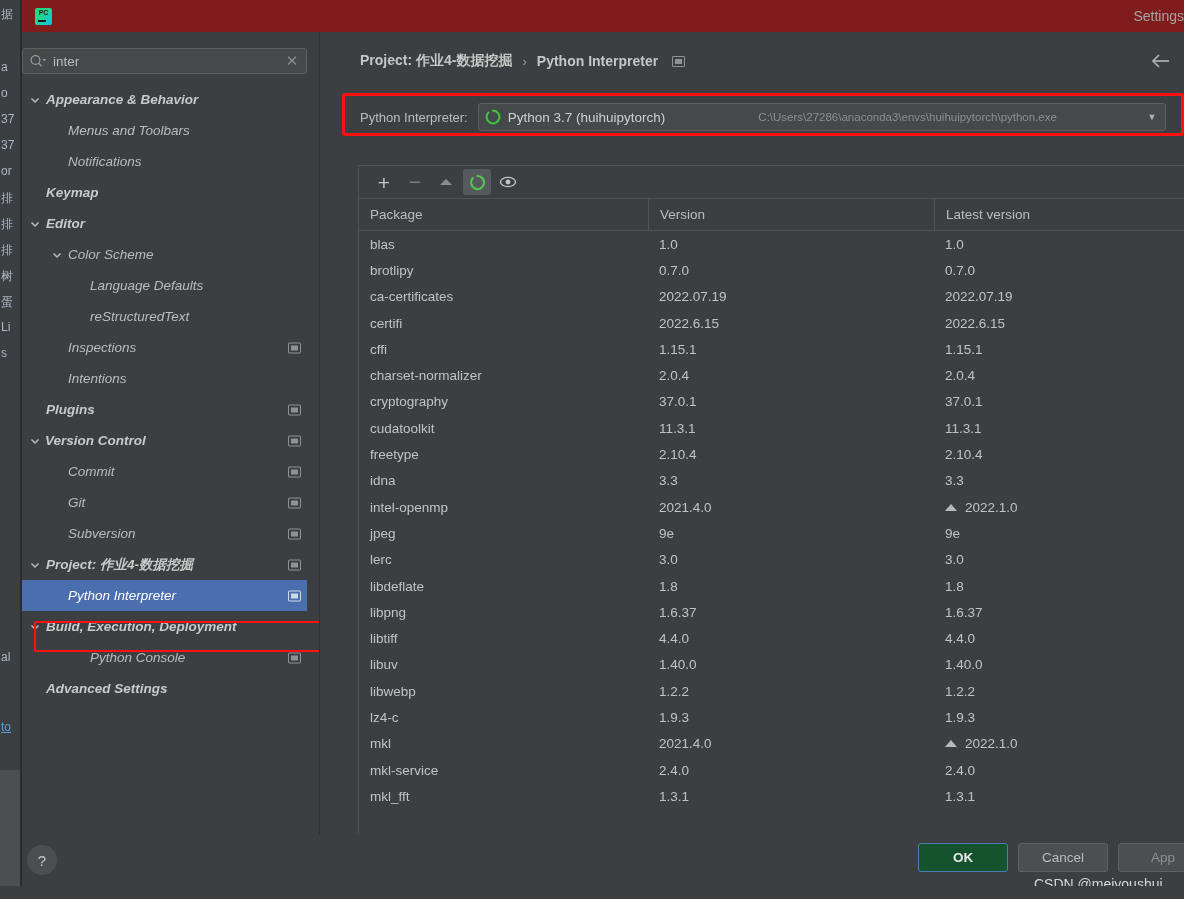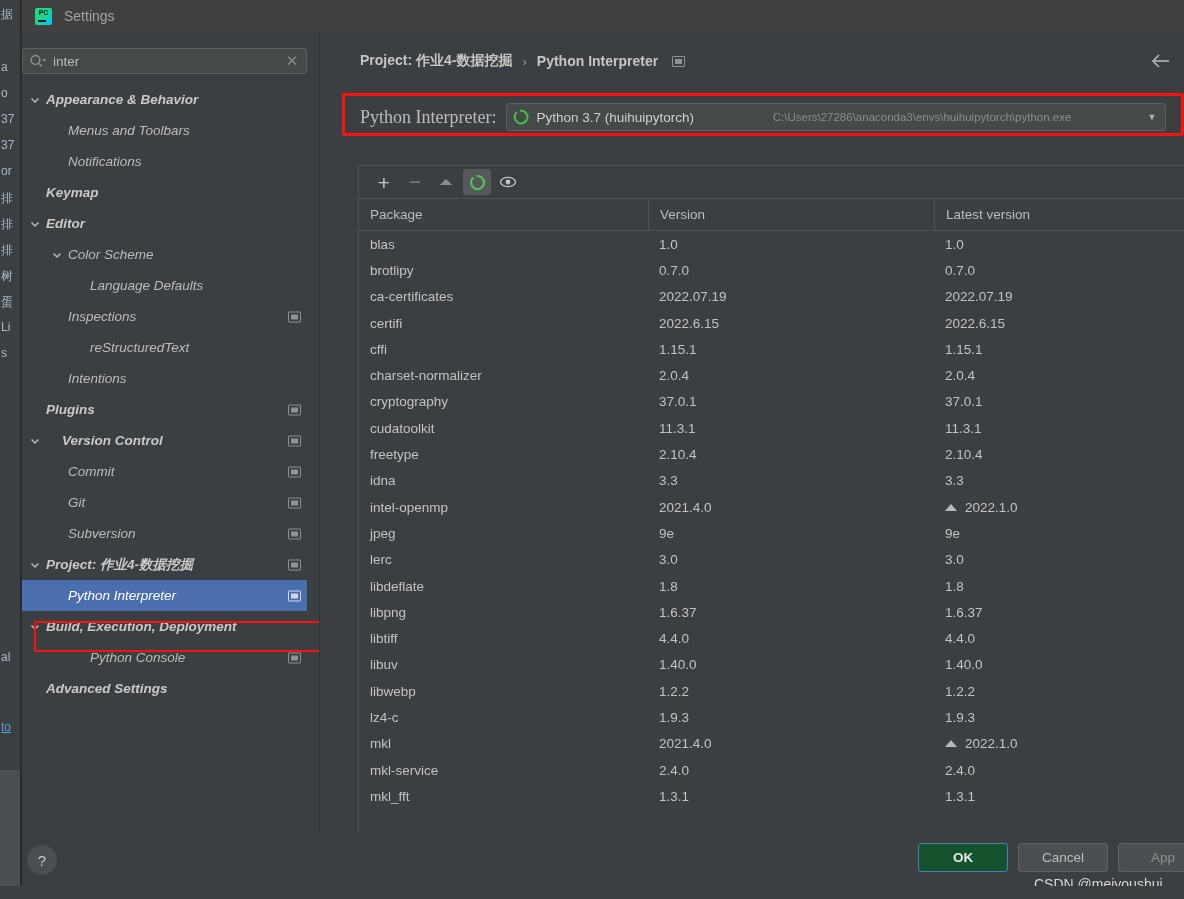--- a/index.html
+++ b/index.html
@@ -32,22 +32,22 @@
     background: #2b2b2b;
   }
   .bg-strip-lower {
     position: absolute; left: 0; top: 770px; width: 22px; height: 129px;
     background: #4b4f52;
   }
 
   
   .titlebar {
     position: absolute; left: 22px; top: 0; width: 1162px; height: 32px;
-    background: #404040;
-    display: flex; align-items: center;
+    background: #7f1d1d;
+    display: flex; align-items: center; justify-content: space-between;
   }
   .pc-logo {
     width: 17px; height: 17px; margin-left: 13px;
     border-radius: 2px;
     background: linear-gradient(135deg, #21d789 0%, #21d789 40%, #07c3f2 100%);
     position: relative; overflow: hidden;
     display: flex; align-items: flex-start; justify-content: center;
   }
   .pc-logo::before {
     content: "PC";
@@ -166,21 +166,21 @@
     position: absolute; right: 12px; top: 18px;
     width: 22px; height: 22px; cursor: pointer;
   }
 
   
   .interp-row {
     position: absolute; left: 40px; top: 68px;
     width: 806px; height: 34px;
     display: flex; align-items: center;
   }
-  .interp-label { font-size: 18px; color: #bbbbbb; white-space: nowrap; font-family: Liberation Serif, serif; }
+  .interp-label { font-size: 13px; color: #bbbbbb; white-space: nowrap; }
   .interp-combo {
     margin-left: 10px; flex: 1; height: 28px;
     background: #45494a; border: 1px solid #5e6060; border-radius: 3px;
     display: flex; align-items: center; padding: 0 4px 0 6px;
     cursor: pointer;
   }
   .conda-icon { width: 16px; height: 16px; flex: 0 0 16px; }
   .interp-name {
     margin-left: 7px; font-size: 13.5px; color: #cfcfcf; white-space: nowrap;
   }
@@ -362,38 +362,38 @@
           <div class="tree-item">
             <span class="chev" style="left: 28px;"><svg width="14" height="14" viewBox="0 0 14 14">
                 <polyline points="3.5,5.5 7,9 10.5,5.5" fill="none" stroke="#b9b9b9" stroke-width="1.5"></polyline>
               </svg></span>
             <span class="tree-label" style="margin-left: 46px;">Color Scheme</span>
           </div>
           <div class="tree-item">
             <span class="tree-label" style="margin-left: 68px;">Language Defaults</span>
           </div>
           <div class="tree-item">
+            <span class="tree-label" style="margin-left: 68px;">reStructuredText</span>
+          </div>
+          <div class="tree-item">
             <span class="tree-label" style="margin-left: 46px;">Inspections</span>
             <span class="badge-icon"></span>
-          </div>
-          <div class="tree-item">
-            <span class="tree-label" style="margin-left: 68px;">reStructuredText</span>
           </div>
           <div class="tree-item">
             <span class="tree-label" style="margin-left: 46px;">Intentions</span>
           </div>
           <div class="tree-item bold">
             <span class="tree-label" style="margin-left: 24px;">Plugins</span>
             <span class="badge-icon"></span>
           </div>
           <div class="tree-item bold">
             <span class="chev" style="left: 6px;"><svg width="14" height="14" viewBox="0 0 14 14">
                 <polyline points="3.5,5.5 7,9 10.5,5.5" fill="none" stroke="#b9b9b9" stroke-width="1.5"></polyline>
               </svg></span>
-            <span class="tree-label" style="margin-left: 40px;">Version Control</span>
+            <span class="tree-label" style="margin-left: 23px;">Version Control</span>
             <span class="badge-icon"></span>
           </div>
           <div class="tree-item">
             <span class="tree-label" style="margin-left: 46px;">Commit</span>
             <span class="badge-icon"></span>
           </div>
           <div class="tree-item">
             <span class="tree-label" style="margin-left: 46px;">Git</span>
             <span class="badge-icon"></span>
           </div>

